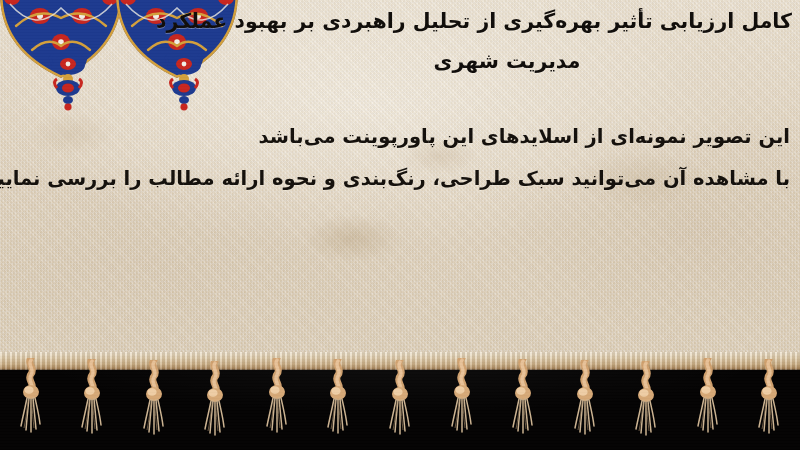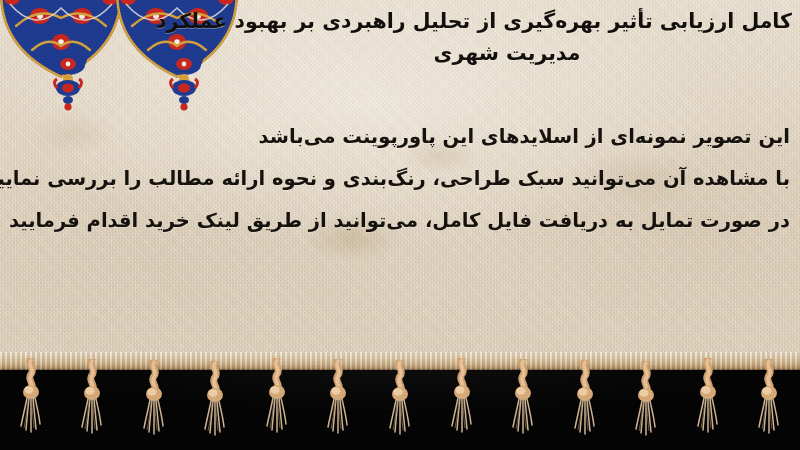--- a/index.html
+++ b/index.html
@@ -93,21 +93,21 @@
   }
   .title-line {
     color: #100d0a;
     font-size: 20.5px;
     font-weight: 700;
     line-height: 31px;
     letter-spacing: 0px;
     text-shadow: 0 1px 0 rgba(255,250,240,0.30);
     white-space: nowrap;
   }
-  .title-line.second { margin-top: 1px; }
+  .title-line.second { margin-top: 9px; }
 
   .body-block {
     position: absolute;
     left: 10px;
     top: 116px;
     width: 780px;
     direction: rtl;
   }
   .body-line {
     color: #14100c;
@@ -307,21 +307,20 @@
   </div>
 
   <div class="title-block">
     <div class="title-line">کامل ارزیابی تأثیر بهره‌گیری از تحلیل راهبردی بر بهبود عملکرد</div>
     <div class="title-line second">مدیریت شهری</div>
   </div>
 
   <div class="body-block">
     <div class="body-line">این تصویر نمونه‌ای از اسلایدهای این پاورپوینت می‌باشد</div>
     <div class="body-line">با مشاهده آن می‌توانید سبک طراحی، رنگ‌بندی و نحوه ارائه مطالب را بررسی نمایید</div>
-    <div class="body-line">در صورت تمایل به دریافت فایل کامل، می‌توانید از طریق لینک خرید اقدام فرمایید</div>
   </div>
 
   <div class="fringe-zone">
     <div class="fringe-top-edge"></div>
     <div id="tassels">
         <div class="tassel" style="left: 17.7692px; top: 5.5px;"><svg width="26" height="82" viewBox="0 0 26 82">
             <path d="M13,0 C8,6 18,10 13,16 C8,22 18,26 13,32" stroke="#cf9f6c" stroke-width="7" fill="none" stroke-linecap="round"></path>
             <path d="M13,2 C9,7 17,11 13,17 C9,23 17,27 13,33" stroke="#e7c096" stroke-width="3.4" fill="none" stroke-linecap="round"></path>
             <ellipse cx="13" cy="34" rx="8" ry="7" fill="#d6a876"></ellipse>
             <ellipse cx="11" cy="32" rx="4.6" ry="3.8" fill="#eecda4"></ellipse>

